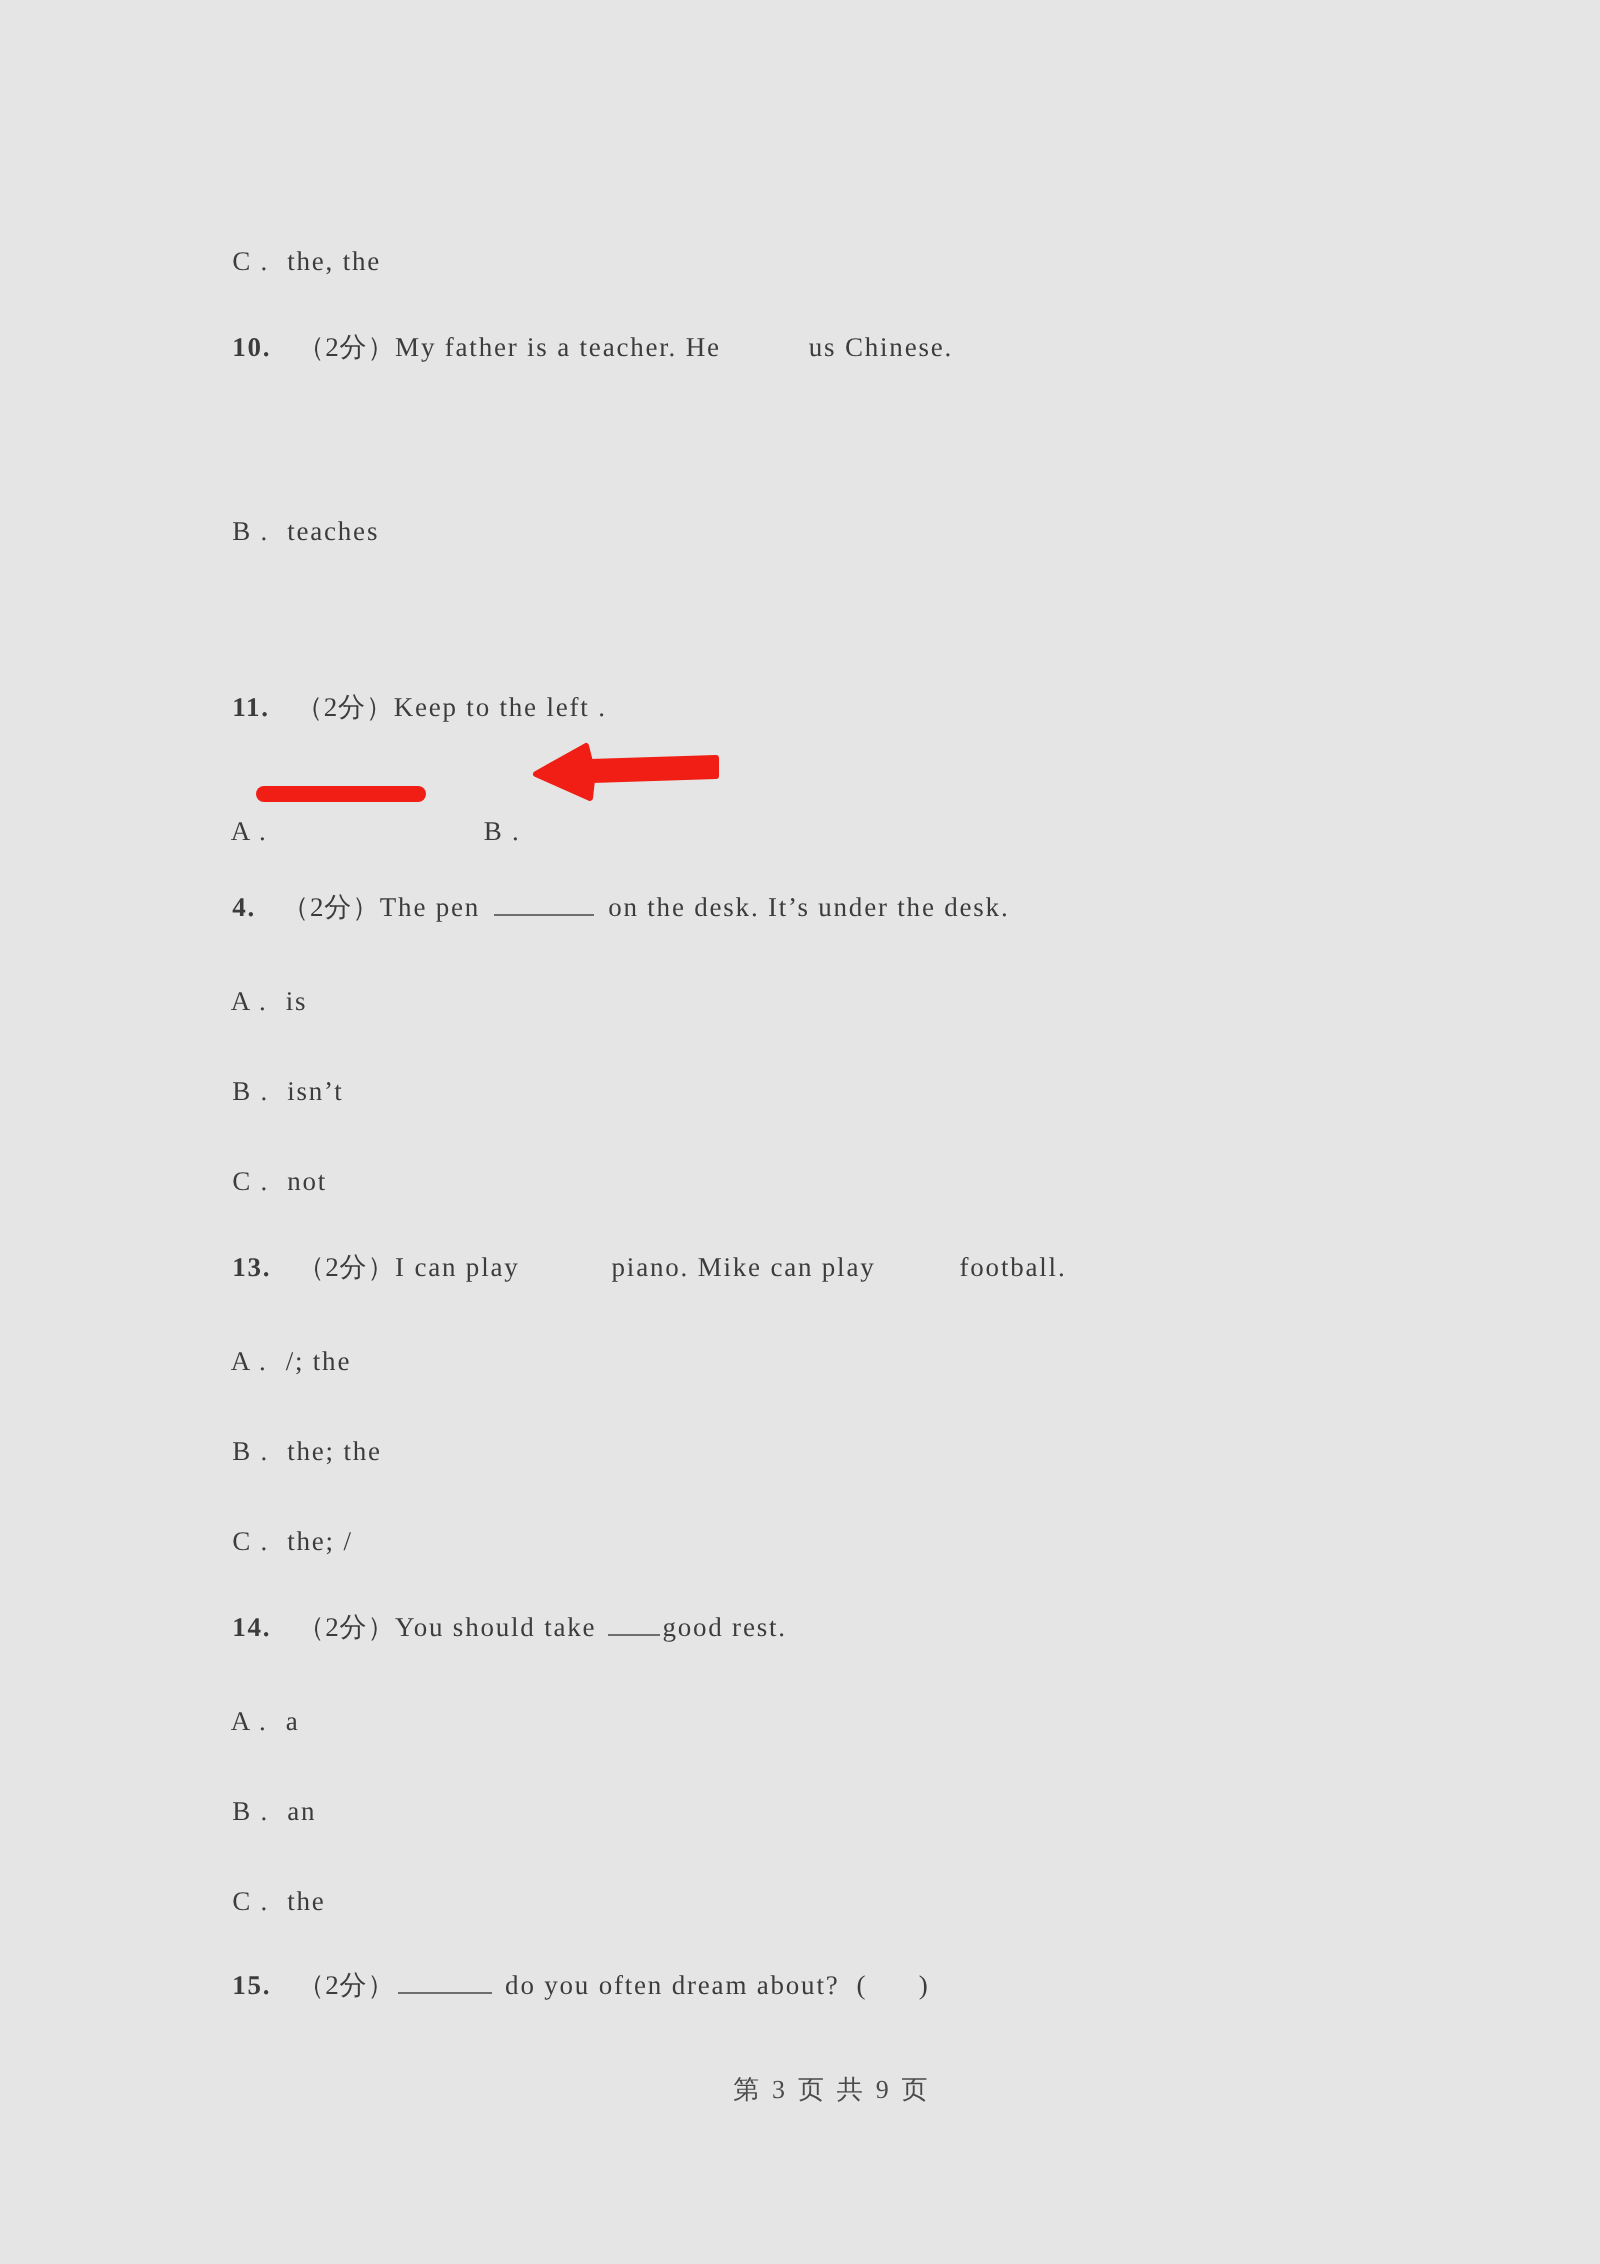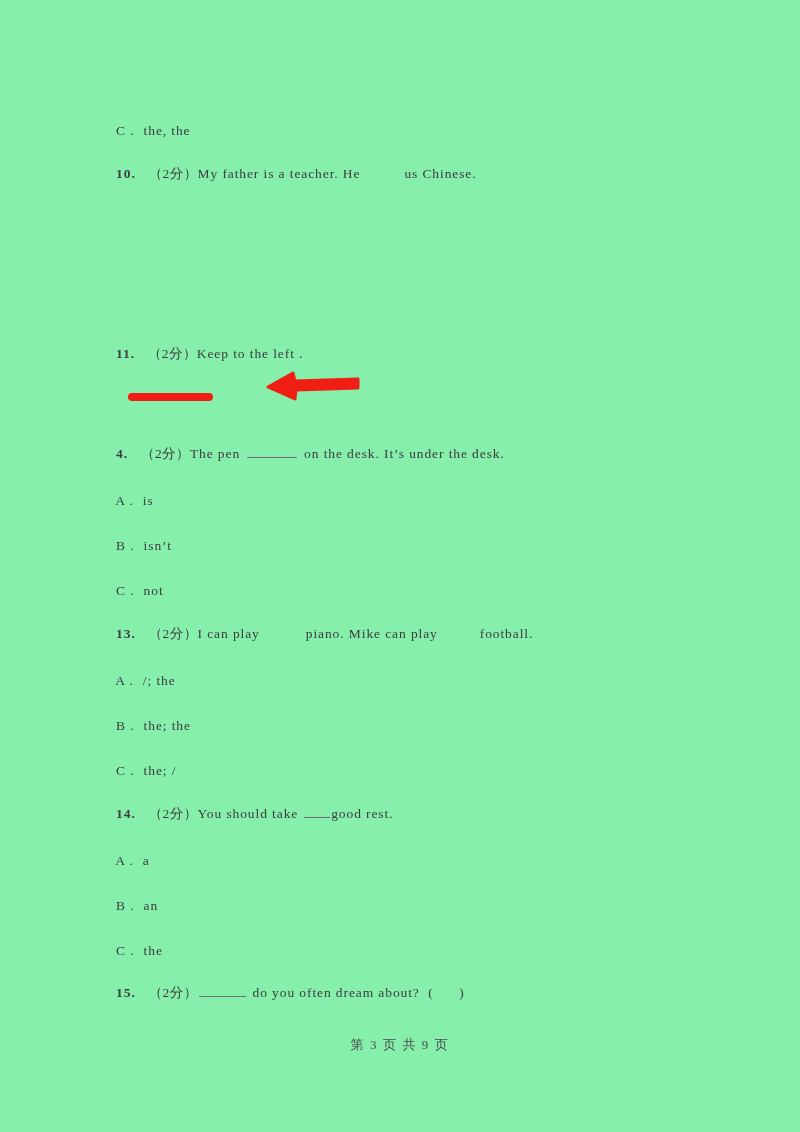--- a/index.html
+++ b/index.html
@@ -13,21 +13,22 @@
     position: relative;
     overflow: hidden;
     font-family: "Liberation Serif", "DejaVu Serif", serif;
     color: #3c3c3c;
     -webkit-font-smoothing: antialiased;
   }
 
   .page {
     position: absolute;
     inset: 0;
-    background: #86efac;
+    background: #e5e5e5;
+    padding-left: 16px;
   }
 
   
   .line {
     position: absolute;
     left: 99px;
     font-size: 13.5px;
     line-height: 16px;
     letter-spacing: 0.9px;
     white-space: pre;
@@ -88,25 +89,31 @@
 
 <div class="page">
 
   <div class="line optline" style="top:107px">
     <span>C .</span><span class="gap" style="width:9px"></span><span>the, the</span>
   </div>
 
   <div class="line qline" style="top:150px">
     <span class="num">10.</span><span class="gap" style="width:13px"></span><span class="pts">（2分）</span><span>My father is a teacher. He</span><span class="gap" style="width:44px"></span><span>us Chinese.</span>
   </div>
+  <div class="line optline" style="top:242px">
+    <span>B .</span><span class="gap" style="width:9px"></span><span>teaches</span>
+  </div>
 
   <div class="line qline" style="top:330px">
     <span class="num">11.</span><span class="gap" style="width:13px"></span><span class="pts">（2分）</span><span>Keep to the left .</span>
   </div>
 
+  <div class="line optline" style="top:392px">
+    <span>A .</span><span class="gap" style="width:108px"></span><span>B .</span>
+  </div>
 
   <div class="red-bar" style="left:128px; top:393px; width:85px; height:8px;"></div>
 
   <div class="red-arrow" style="left:265px; top:369px; width:96px; height:32px;">
     <svg width="96" height="32" viewBox="0 0 96 32" xmlns="http://www.w3.org/2000/svg">
       <path d="M3 18 L28 4 L30 12 L93 10 L93 19 L31 21 L30 30 Z" fill="#f01e14" stroke="#f01e14" stroke-width="3" stroke-linejoin="round"></path>
     </svg>
   </div>
 
   <div class="line qline" style="top:430px">

